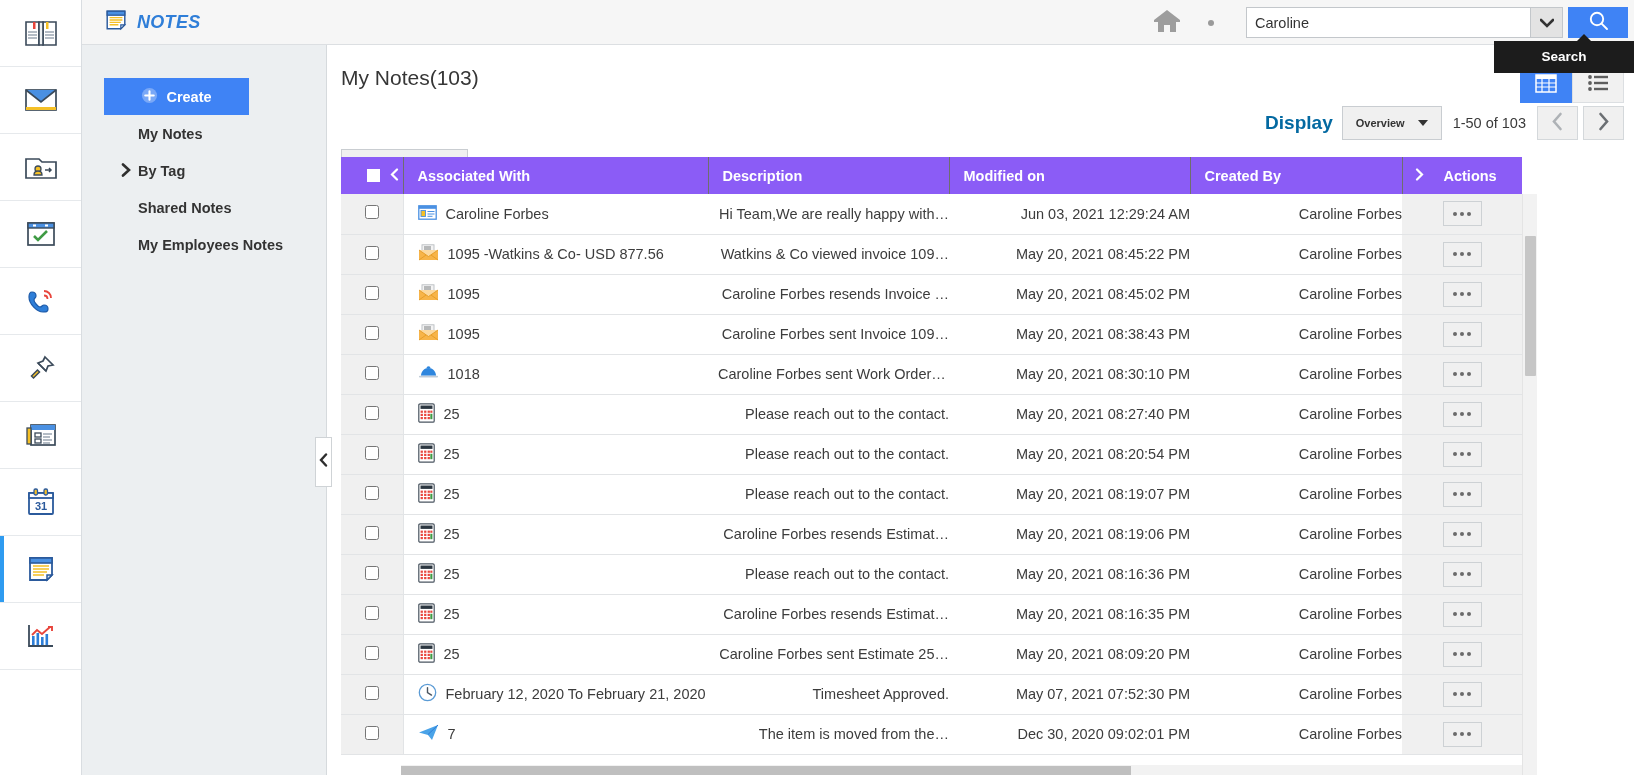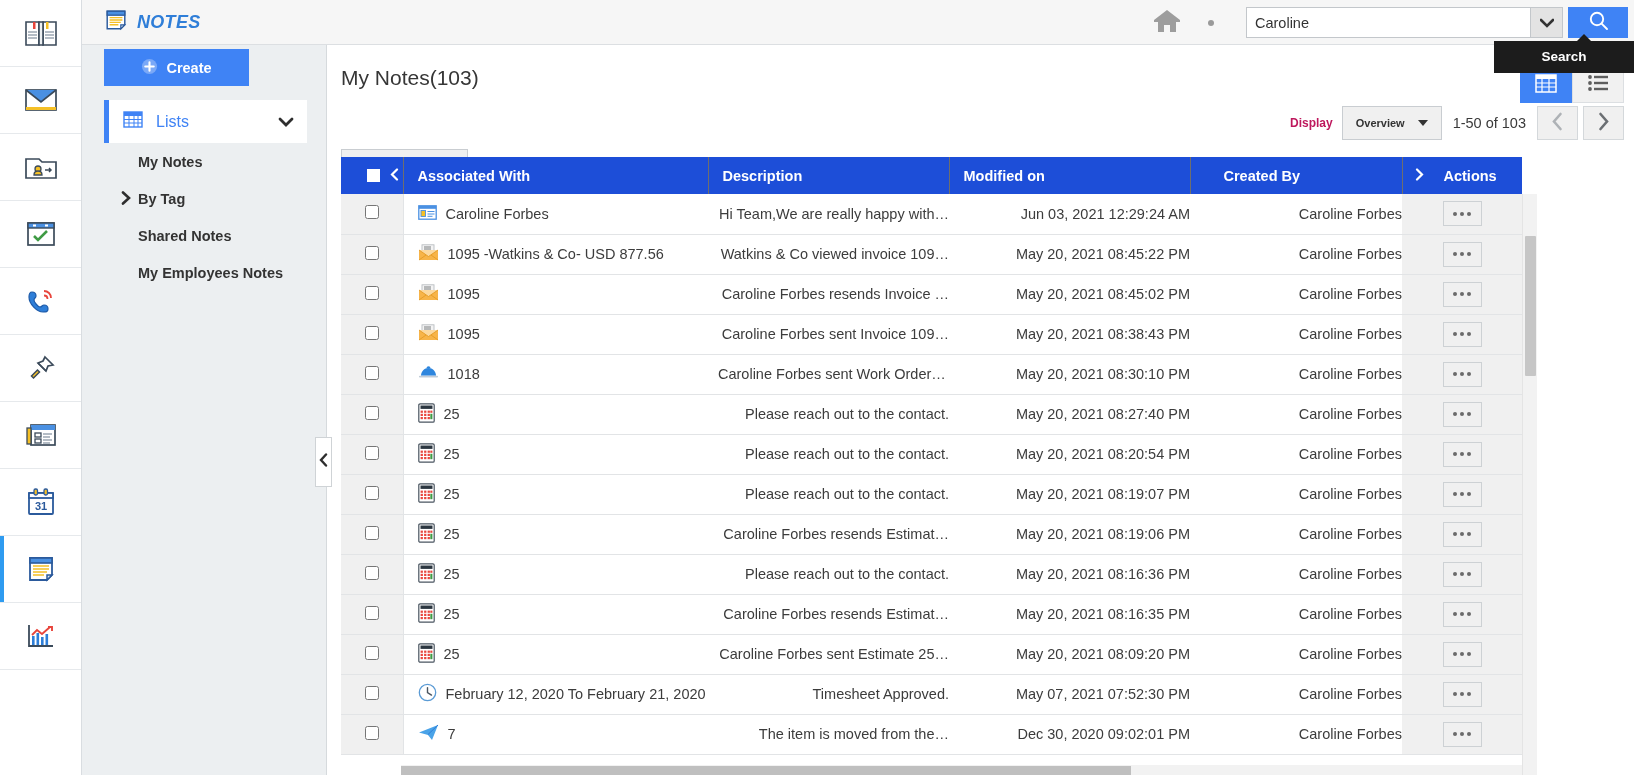--- a/index.html
+++ b/index.html
@@ -154,21 +154,21 @@
   
   #nav-panel {
     position: absolute;
     left: 0; top: 45px;
     width: 245px;
     height: 730px;
     background: #eceff1;
     border-right: 1px solid #d6dadd;
   }
   #create-btn {
-    margin: 4px 0 0 22px;
+    margin: 33px 0 0 22px;
     width: 145px;
     height: 37px;
     background: #3f83f5;
     border: none;
     color: #ffffff;
     font-family: "Liberation Sans", sans-serif;
     font-size: 14.5px;
     font-weight: bold;
     display: flex;
     align-items: center;
@@ -280,23 +280,23 @@
   }
   #display-group {
     position: absolute;
     right: 10px; top: 0;
     display: flex;
     align-items: center;
     height: 34px;
     gap: 0;
   }
   #display-label {
-    font-size: 12px;
+    font-size: 19px;
     font-weight: bold;
-    color: #be185d;
+    color: #0369a1;
     margin-right: 9px;
     margin-left: 37px;
   }
   #overview-select {
     height: 34px;
     padding: 0 13px;
     background: #f0f0f0;
     border: 1px solid #c9cdd1;
     font-size: 11px;
     font-weight: bold;
@@ -346,35 +346,35 @@
     width: 1181px;
     height: 618px;
     overflow: hidden;
   }
   table {
     border-collapse: collapse;
     width: 1181px;
     table-layout: fixed;
   }
   thead th {
-    background: #1d4ed8;
+    background: #8b5cf6;
     color: #ffffff;
     font-size: 14.5px;
     font-weight: bold;
     text-align: left;
     height: 37px;
     padding: 0;
     border-right: 1px solid #6e6e6e;
     vertical-align: middle;
   }
   thead th.c-check { width: 62px; }
   thead th.c-assoc { width: 305px; }
   thead th.c-desc  { width: 241px; }
   thead th.c-mod   { width: 241px; }
-  thead th.c-crt   { width: 212px; padding-left: 19px; }
+  thead th.c-crt   { width: 212px; }
   thead th.c-act   { width: 120px; border-right: none; }
 
   .th-check-inner {
     display: flex;
     align-items: center;
     gap: 10px;
     padding-left: 26px;
   }
   .hdr-box {
     width: 13px; height: 13px;
@@ -671,37 +671,20 @@
     <button id="create-btn">
       <span>
         <svg width="17" height="17" viewBox="0 0 18 18">
           <circle cx="9" cy="9" r="8" fill="#7aa8f7"></circle>
           <path d="M9 4.5v9M4.5 9h9" stroke="#fff" stroke-width="2.2" stroke-linecap="round"></path>
         </svg>
       </span>
       <span>Create</span>
     </button>
 
-    <div id="lists-row">
-      <span class="grid-icon">
-        <svg width="20" height="17" viewBox="0 0 20 17">
-          <rect x="1" y="1" width="18" height="15" fill="#fff" stroke="#3f83f5" stroke-width="1.4"></rect>
-          <rect x="1" y="1" width="18" height="4" fill="#3f83f5"></rect>
-          <g stroke="#3f83f5" stroke-width="1">
-            <path d="M1 8.5h18M1 12h18M6 5v11M11 5v11M15 5v11"></path>
-          </g>
-        </svg>
-      </span>
-      <span class="lists-label">Lists</span>
-      <span class="chev">
-        <svg width="16" height="11" viewBox="0 0 16 11">
-          <path d="M2 2l6 6 6-6" stroke="#2e2e2e" stroke-width="2.8" fill="none" stroke-linecap="round"></path>
-        </svg>
-      </span>
-    </div>
 
     <div class="nav-link">
       <span class="nav-text">My Notes</span>
     </div>
     <div class="nav-link">
       <span class="nav-arrow">
         <svg width="10" height="14" viewBox="0 0 10 14">
           <path d="M2 1.5l6 5.5-6 5.5" stroke="#2e2e2e" stroke-width="2.6" fill="none" stroke-linecap="round"></path>
         </svg>
       </span>

